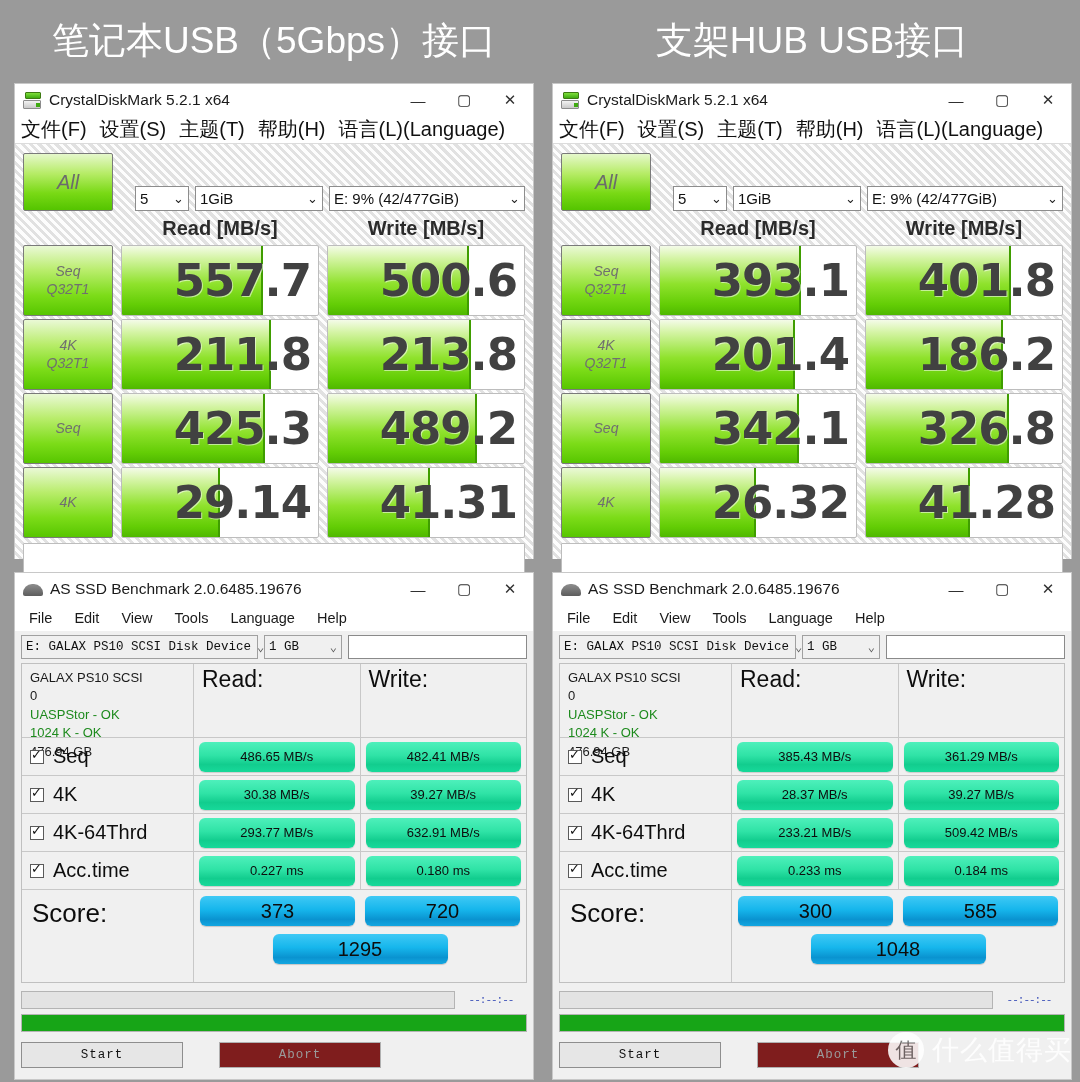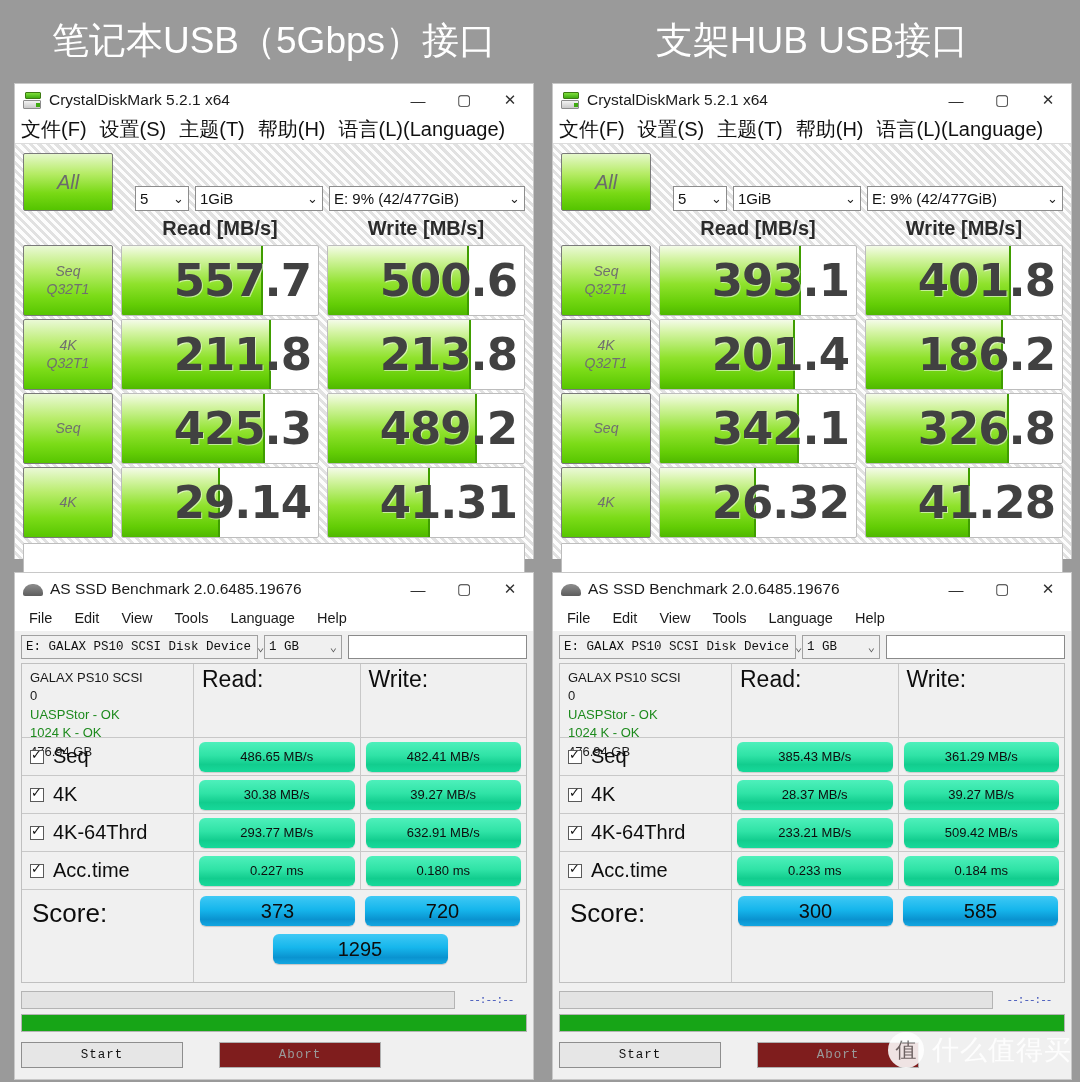--- a/index.html
+++ b/index.html
@@ -638,20 +638,23 @@
           </div>
         </div>
 
         <div class="g-row score-row">
           <div class="g-c1">Score:</div>
           <div class="score-area">
             <div class="score-top">
               <span class="pill-blue">300</span>
               <span class="pill-blue">585</span>
             </div>
+            <div class="score-total">
+              <span class="pill-blue">1048</span>
+            </div>
           </div>
         </div>
       </div>
 
       <div class="assd-progrow">
         <div class="prog-field"></div>
         <div class="prog-time">--:--:--</div>
       </div>
       <div class="green-bar"></div>
       <div class="assd-btns">

